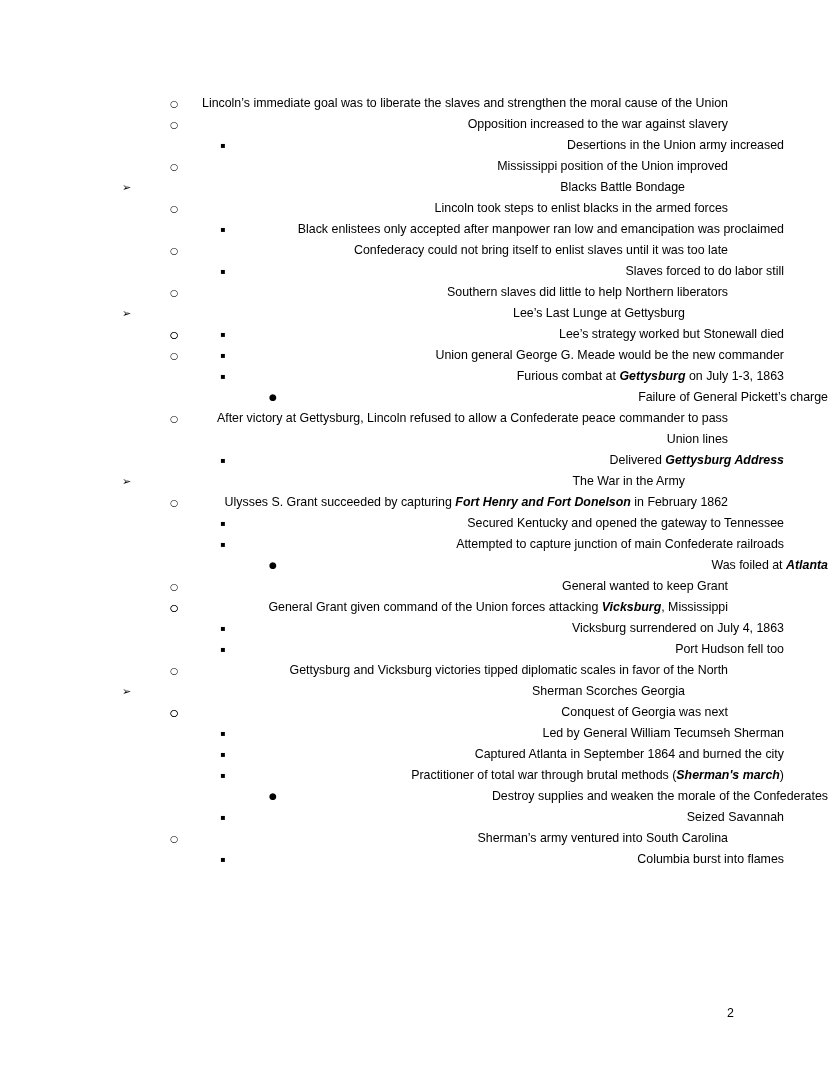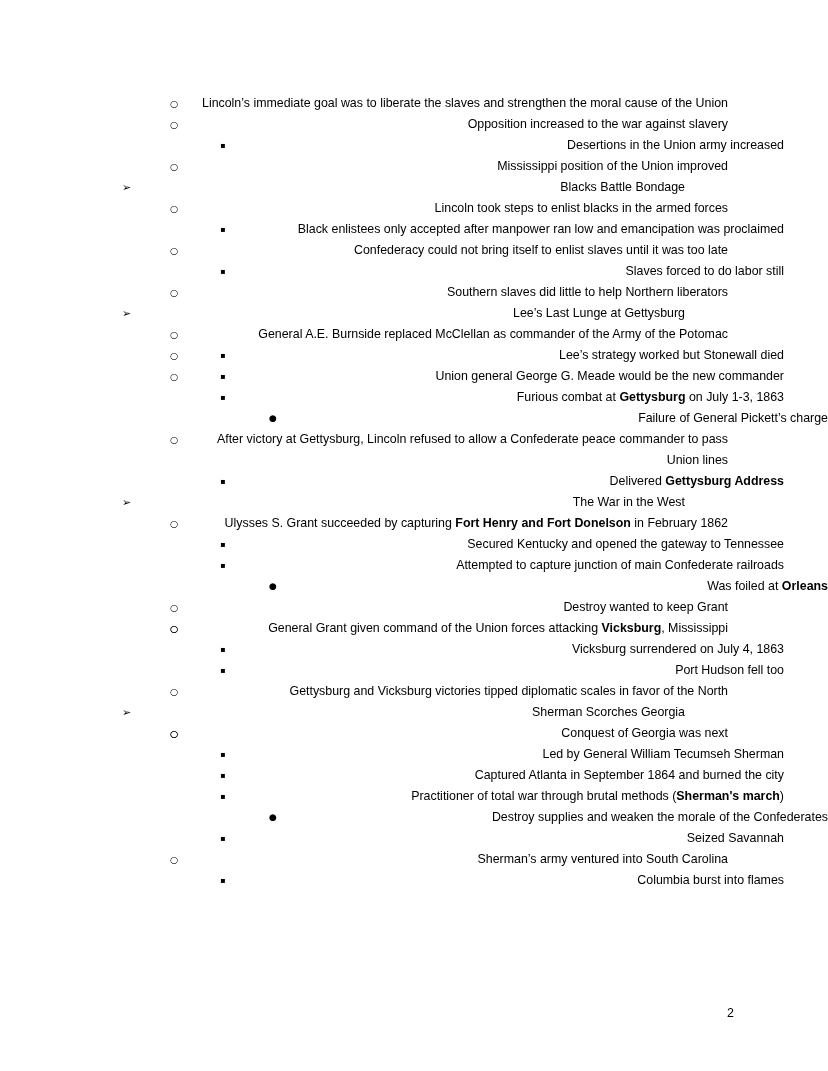--- a/index.html
+++ b/index.html
@@ -75,20 +75,21 @@
     font-size: 9px;
     top: 0px;
   }
   
   .row .txt {
     max-width: 540px;
   }
   .lvl2 .txt { max-width: 535px; }
   b, strong {
     font-weight: bold;
+    font-style: italic;
   }
   #page-number {
     position: absolute;
     right: 94px;
     top: 1004px;
     font-size: 12.4px;
     line-height: 18px;
     font-family: "Liberation Sans", sans-serif;
     color: #000000;
   }
@@ -138,21 +139,20 @@
       <div class="row lvl2">
         <span class="bullet">○</span>
         <span class="txt">Southern slaves did little to help Northern liberators</span>
       </div>
       <div class="row lvl1">
         <span class="bullet">➢</span>
         <span class="txt">Lee’s Last Lunge at Gettysburg</span>
       </div>
       <div class="row lvl2">
         <span class="bullet">○</span>
-        <span class="txt">General A.E. Burnside replaced McClellan as commander of the Army of the Potomac</span>
       </div>
       <div class="row lvl2">
         <span class="bullet">○</span>
       </div>
       <div class="row lvl3">
         <span class="bullet">▪</span>
         <span class="txt">Lee’s strategy worked but Stonewall died</span>
       </div>
       <div class="row lvl2">
         <span class="bullet">○</span>
@@ -172,41 +172,41 @@
       <div class="row lvl2">
         <span class="bullet">○</span>
         <span class="txt">After victory at Gettysburg, Lincoln refused to allow a Confederate peace commander to pass Union lines</span>
       </div>
       <div class="row lvl3">
         <span class="bullet">▪</span>
         <span class="txt">Delivered <b>Gettysburg Address</b></span>
       </div>
       <div class="row lvl1">
         <span class="bullet">➢</span>
-        <span class="txt">The War in the West</span>
+        <span class="txt">The War in the Army</span>
       </div>
       <div class="row lvl2">
         <span class="bullet">○</span>
         <span class="txt">Ulysses S. Grant succeeded by capturing <b>Fort Henry and Fort Donelson</b> in February 1862</span>
       </div>
       <div class="row lvl3">
         <span class="bullet">▪</span>
         <span class="txt">Secured Kentucky and opened the gateway to Tennessee</span>
       </div>
       <div class="row lvl3">
         <span class="bullet">▪</span>
         <span class="txt">Attempted to capture junction of main Confederate railroads</span>
       </div>
       <div class="row lvl4">
         <span class="bullet">●</span>
-        <span class="txt">Was foiled at <b>Orleans</b></span>
-      </div>
-      <div class="row lvl2">
-        <span class="bullet">○</span>
-        <span class="txt">Destroy wanted to keep Grant</span>
+        <span class="txt">Was foiled at <b>Atlanta</b></span>
+      </div>
+      <div class="row lvl2">
+        <span class="bullet">○</span>
+        <span class="txt">General wanted to keep Grant</span>
       </div>
       <div class="row lvl2">
         <span class="bullet">○</span>
       </div>
       <div class="row lvl2">
         <span class="bullet">○</span>
         <span class="txt">General Grant given command of the Union forces attacking <b>Vicksburg</b>, Mississippi</span>
       </div>
       <div class="row lvl3">
         <span class="bullet">▪</span>

